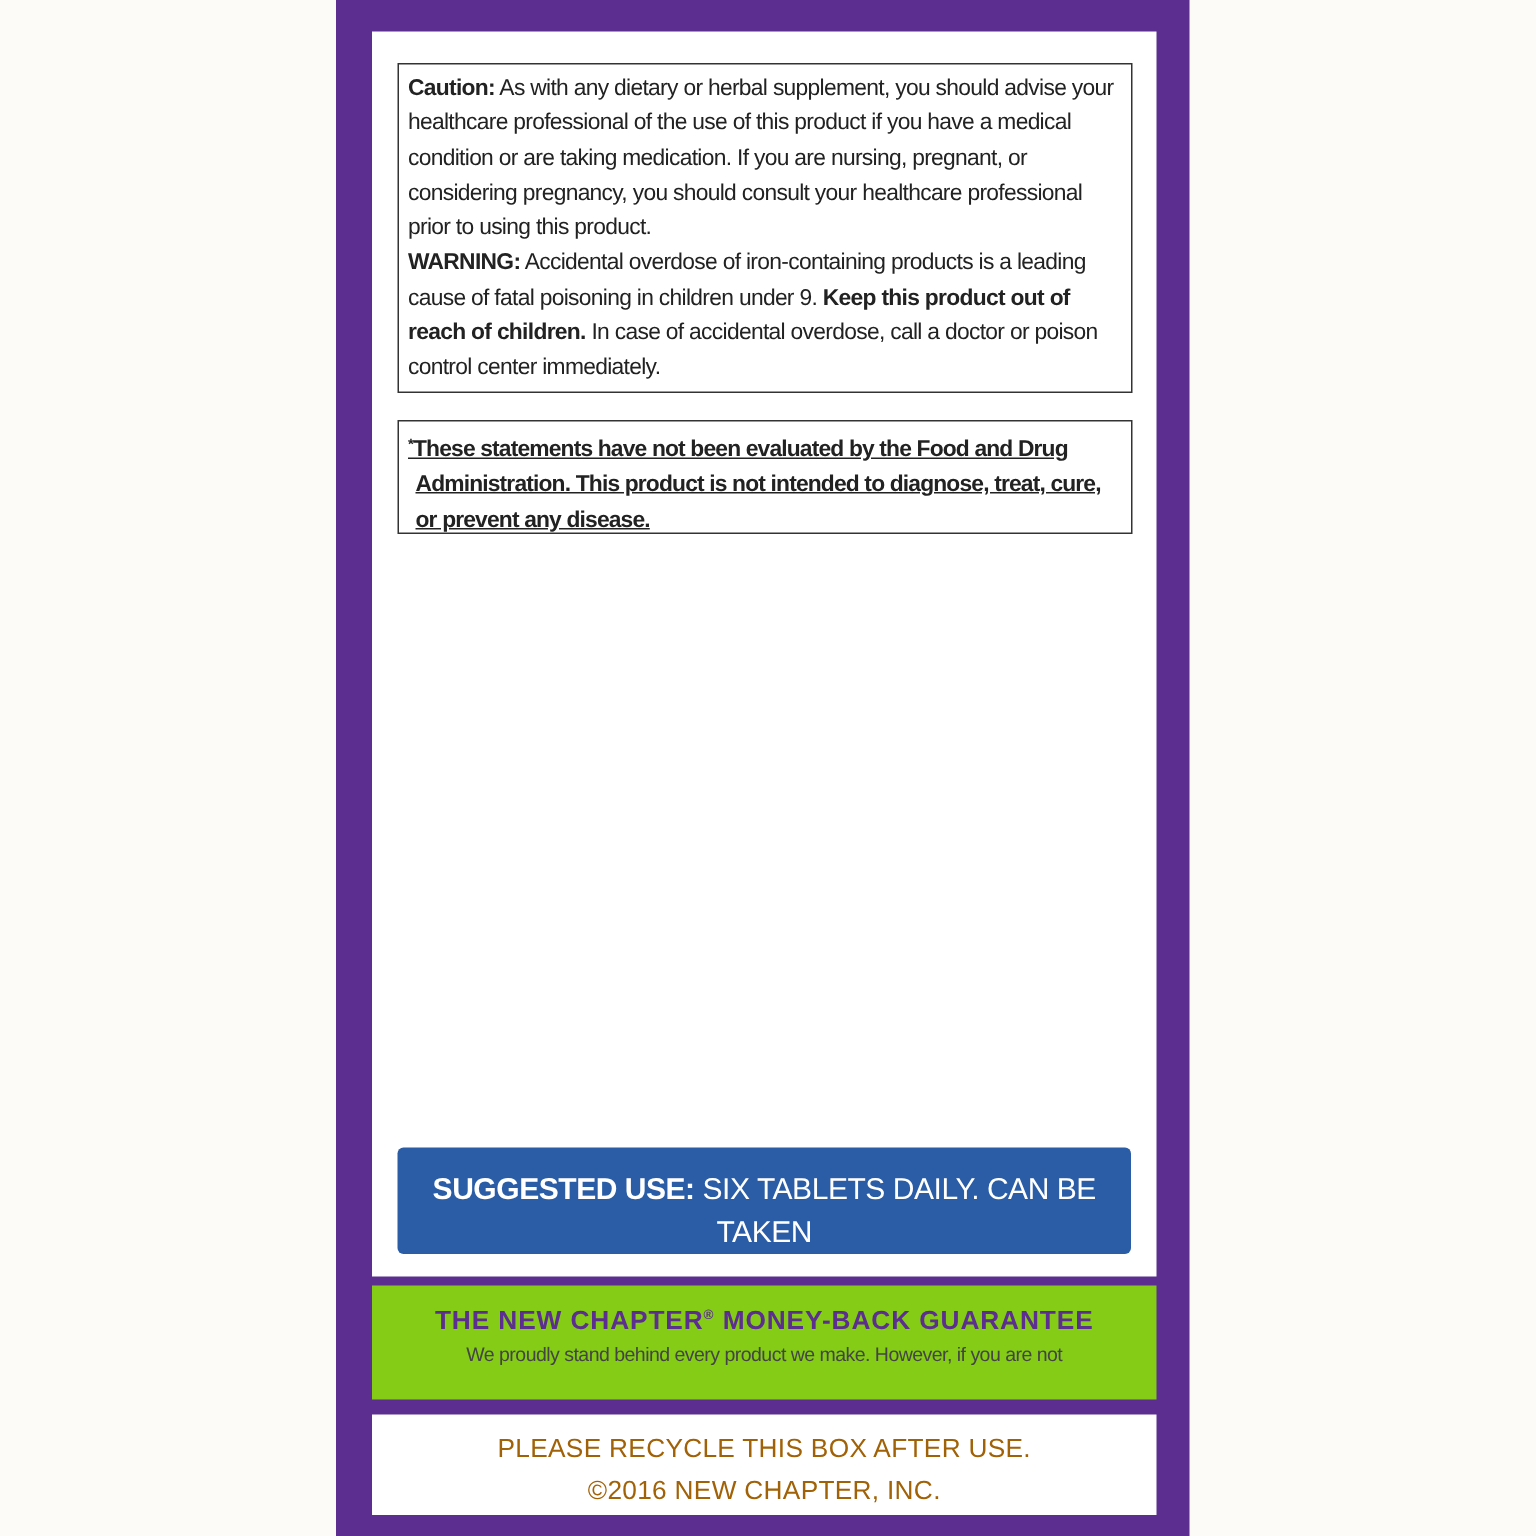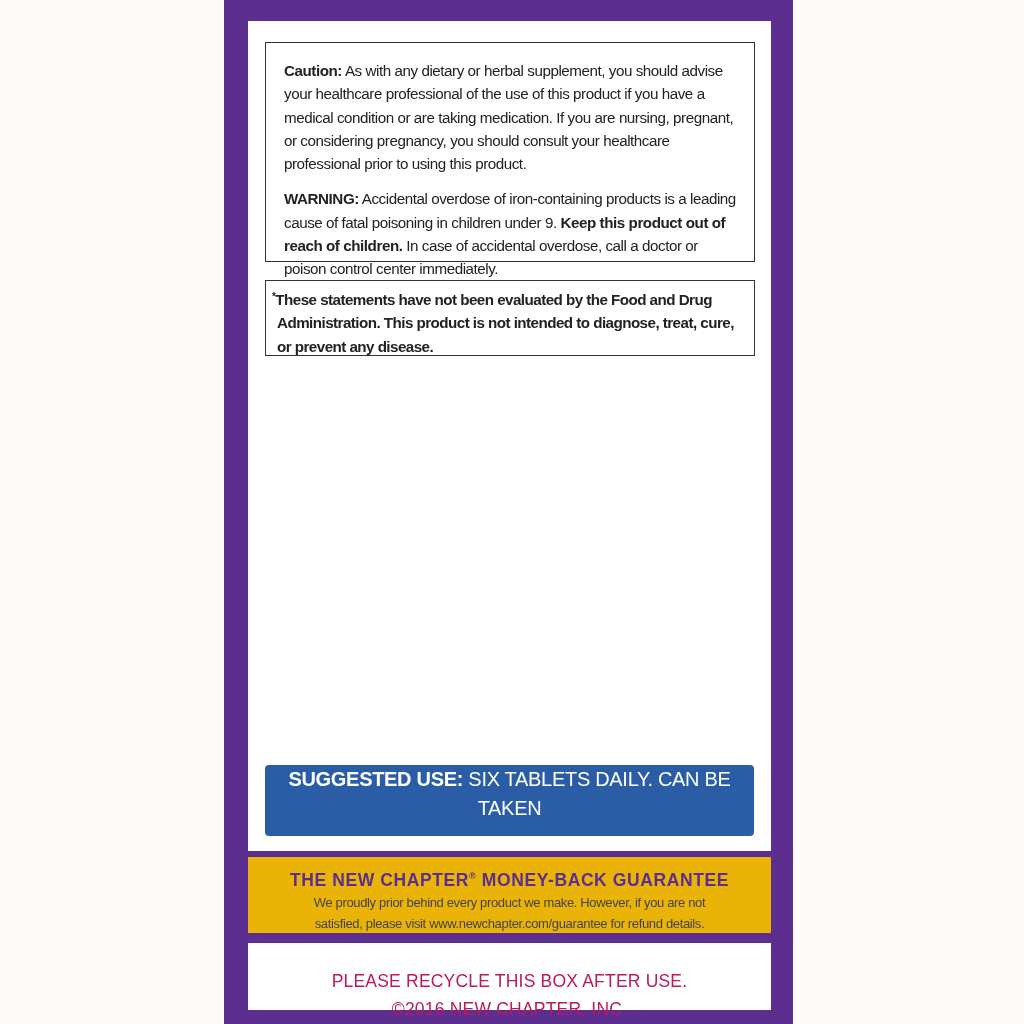--- a/index.html
+++ b/index.html
@@ -36,45 +36,46 @@
       left: 265px; top: 42px;
       width: 476px; height: 210px;
       padding: 4px 6px;
     }
     .fda-box {
       left: 265px; top: 280px;
       width: 476px; height: 66px;
       padding: 4px 6px;
       font-weight: bold;
       letter-spacing: -0.55px;
+      text-decoration: underline;
     }
     .fda-box p { margin: 0; padding-left: 5px; text-indent: -5px; }
     .fda-box .ast { font-size: 10px; vertical-align: 5px; }
-    .caution-box p { margin: 12px; }
+    .caution-box p { margin: 0; }
     b { font-weight: bold; }
     .suggested {
       position: absolute;
       left: 265px; top: 765px;
       width: 489px; height: 71px;
       background: #2a5da6;
       border-radius: 4px;
       color: #fff;
       text-align: center;
       font-size: 20px;
       line-height: 29px;
-      padding-top: 0;
+      padding-top: 14px;
       box-sizing: border-box;
       letter-spacing: -0.3px;
     }
     .suggested b { font-weight: bold; }
     .guarantee {
       position: absolute;
       left: 248px; top: 857px;
       width: 523px; height: 76px;
-      background: #eab308;
+      background: #84cc16;
       text-align: center;
     }
     .guarantee-title {
       color: #5b2e8f;
       font-weight: bold;
       font-size: 17.5px;
       letter-spacing: 0.6px;
       margin-top: 8px;
       line-height: 22px;
     }
@@ -85,24 +86,24 @@
       line-height: 21px;
       letter-spacing: -0.35px;
       margin-top: 1px;
     }
     .recycle {
       position: absolute;
       left: 248px; top: 943px;
       width: 523px; height: 67px;
       background: #ffffff;
       text-align: center;
-      color: #be185d;
+      color: #a16207;
       font-size: 17.5px;
       line-height: 28px;
-      padding-top: 24px;
+      padding-top: 8px;
       box-sizing: border-box;
       letter-spacing: 0.2px;
     }
   </style>
 </head>
 <body>
 
 <div class="frame"></div>
 <div class="panel"></div>
 
@@ -115,21 +116,20 @@
   <p><span class="ast">*</span><span>These statements have not been evaluated by the Food and Drug Administration. This product is not intended to diagnose, treat, cure, or prevent any disease.</span></p>
 </div>
 
 <div class="suggested">
   <div><b>SUGGESTED USE:</b><span> SIX TABLETS DAILY. CAN BE TAKEN</span></div>
 </div>
 
 <div class="guarantee">
   <div class="guarantee-title"><span>THE NEW CHAPTER</span><sup>®</sup><span> MONEY-BACK GUARANTEE</span></div>
   <div class="guarantee-body">
-    <div>We proudly prior behind every product we make. However, if you are not</div>
-    <div>satisfied, please visit www.newchapter.com/guarantee for refund details.</div>
+    <div>We proudly stand behind every product we make. However, if you are not</div>
   </div>
 </div>
 
 <div class="recycle">
   <div>PLEASE RECYCLE THIS BOX AFTER USE.</div>
   <div>©2016 NEW CHAPTER, INC.</div>
 </div>
 
 </body></html>

